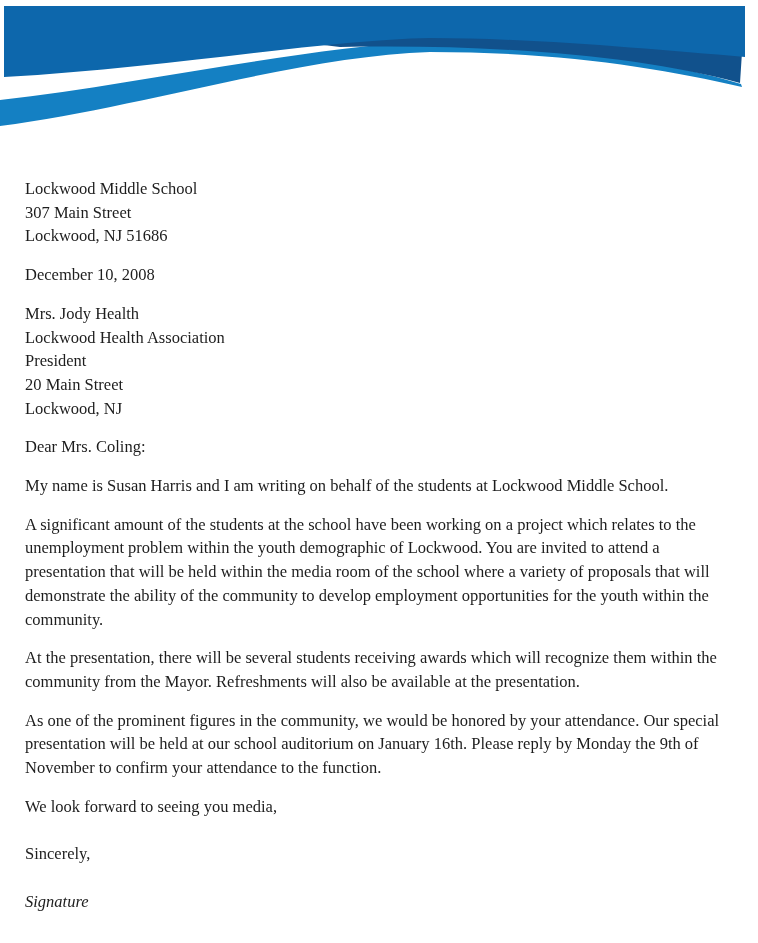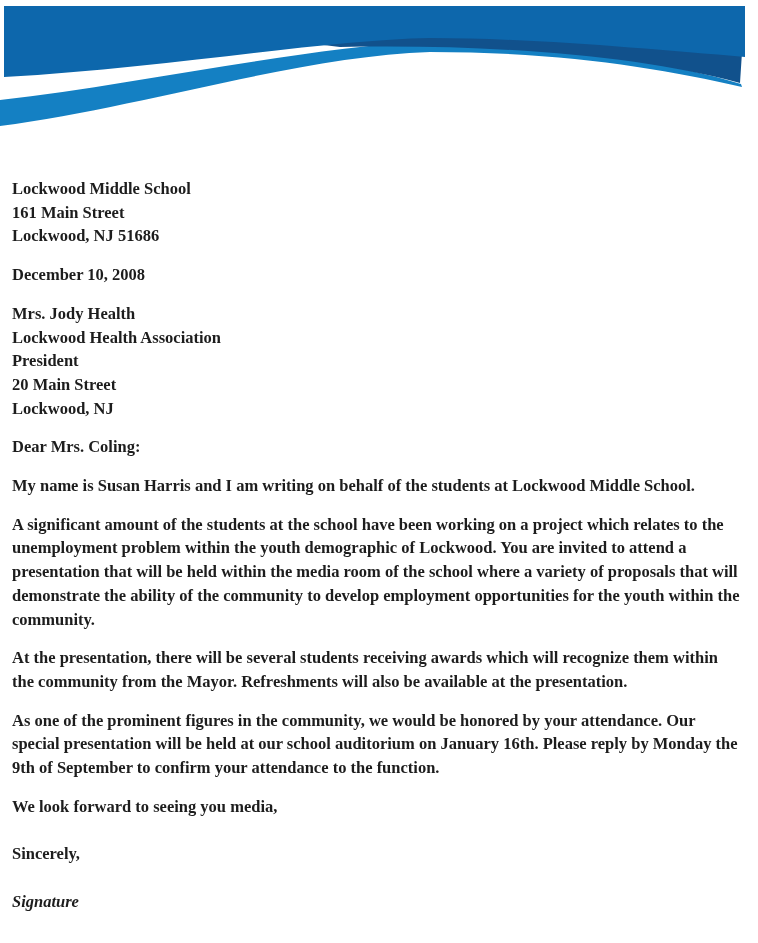--- a/index.html
+++ b/index.html
@@ -30,25 +30,24 @@
     display: block;
     width: 758px;
     height: 150px;
   }
   .letter {
     position: absolute;
     top: 150px;
     left: 0;
     width: 758px;
     box-sizing: border-box;
-    padding: 0 18px 0 12px;
+    padding: 0 18px 0 25px;
     color: #1d1d1d;
     font-size: 16.5px;
     line-height: 23.7px;
-    font-weight: bold;
   }
   .block {
     margin: 15px 0 0 0;
   }
   .block.first {
     margin-top: 27px;
   }
   .addr-line {
     white-space: nowrap;
   }
@@ -84,21 +83,21 @@
       <path d="M 4,6 L 745,6 L 745,57
                C 650,49 530,38 430,38
                C 320,40 170,68 4,77 Z" fill="#0d67ac"></path>
     </svg>
   </div>
 
   <div class="letter">
 
     <div class="block first">
       <div class="addr-line">Lockwood Middle School</div>
-      <div class="addr-line">161 Main Street</div>
+      <div class="addr-line">307 Main Street</div>
       <div class="addr-line">Lockwood, NJ 51686</div>
     </div>
 
     <div class="block">December 10, 2008</div>
 
     <div class="block">
       <div class="addr-line">Mrs. Jody Health</div>
       <div class="addr-line">Lockwood Health Association</div>
       <div class="addr-line">President</div>
       <div class="addr-line">20 Main Street</div>
@@ -106,21 +105,21 @@
     </div>
 
     <div class="block">Dear Mrs. Coling:</div>
 
     <p>My name is Susan Harris and I am writing on behalf of the students at Lockwood Middle School.</p>
 
     <p>A significant amount of the students at the school have been working on a project which relates to the unemployment problem within the youth demographic of Lockwood. You are invited to attend a presentation that will be held within the media room of the school where a variety of proposals that will demonstrate the ability of the community to develop employment opportunities for the youth within the community.</p>
 
     <p>At the presentation, there will be several students receiving awards which will recognize them within the community from the Mayor. Refreshments will also be available at the presentation.</p>
 
-    <p>As one of the prominent figures in the community, we would be honored by your attendance. Our special presentation will be held at our school auditorium on January 16th. Please reply by Monday the 9th of September to confirm your attendance to the function.</p>
+    <p>As one of the prominent figures in the community, we would be honored by your attendance. Our special presentation will be held at our school auditorium on January 16th. Please reply by Monday the 9th of November to confirm your attendance to the function.</p>
 
     <div class="block">We look forward to seeing you media,</div>
 
     <div class="block signoff">Sincerely,</div>
 
     <div class="block signature">Signature</div>
 
   </div>
 
 </div>

